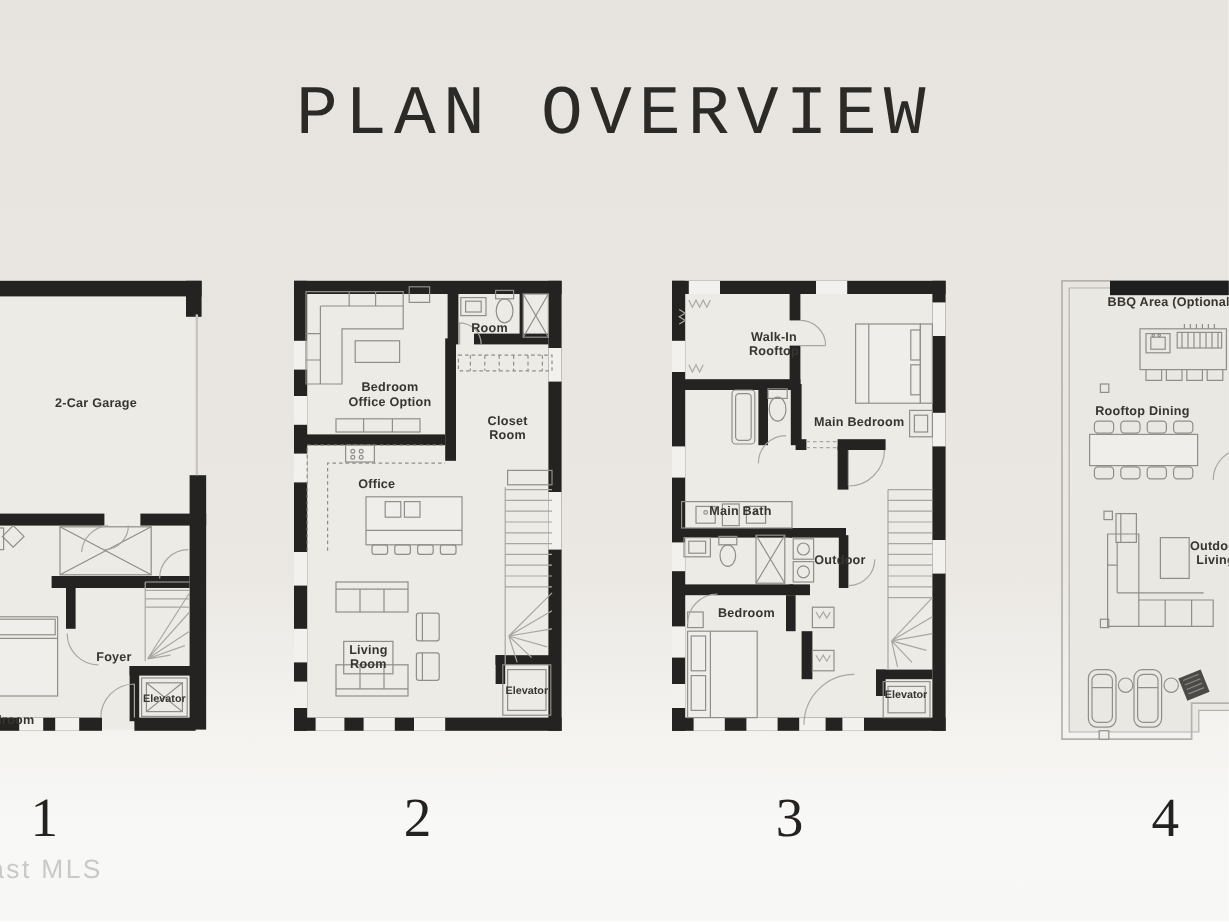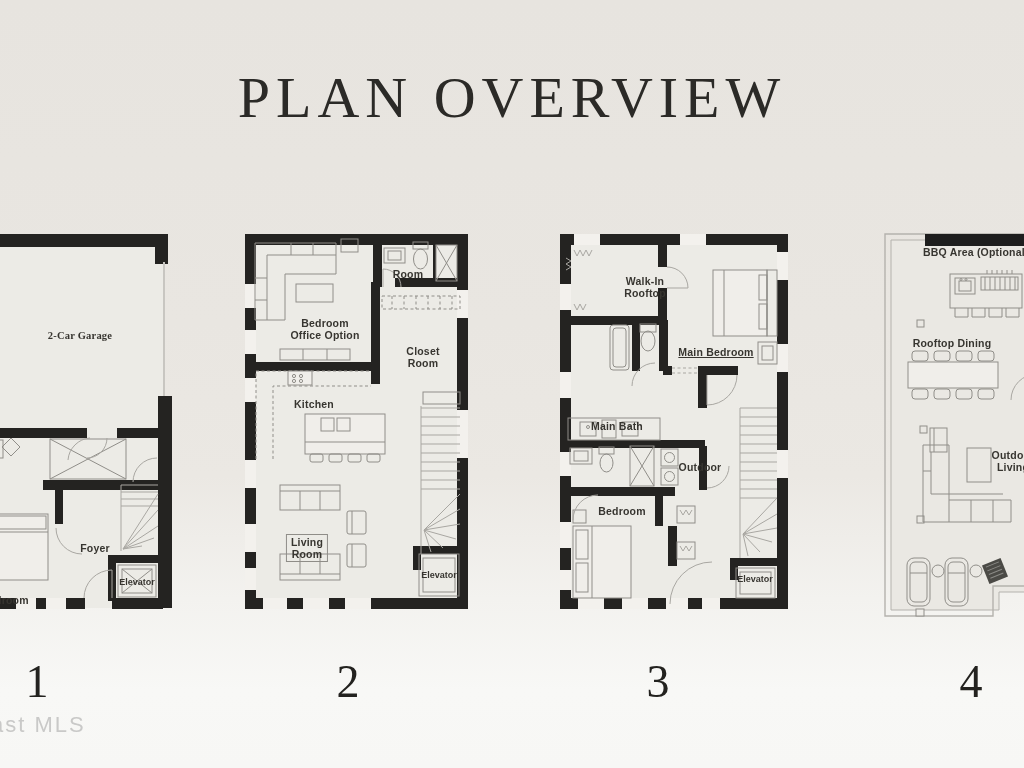--- a/index.html
+++ b/index.html
@@ -1,21 +1,21 @@
 <!DOCTYPE html>
 <html><head>
 <meta charset="utf-8">
 <style>
   html,body{margin:0;padding:0;}
   body{width:1024px;height:768px;overflow:hidden;position:relative;
        font-family:"Liberation Sans",sans-serif;}
   .canvas{position:absolute;inset:0;width:1024px;height:768px;
        background:linear-gradient(180deg,#e7e4df 0%,#e9e6e1 42%,#ebe8e3 62%,#f3f2ef 78%,#f8f8f6 90%,#f7f7f5 100%);}
   .title{position:absolute;left:0;right:0;top:64px;text-align:center;
-       font-family:Liberation Serif, serif;font-weight:400;font-size:58px;
+       font-family:Liberation Mono, monospace;font-weight:400;font-size:58px;
        letter-spacing:6px;color:#2b2a27;}
   .watermark{position:absolute;left:-9px;top:712px;font-size:22px;letter-spacing:2px;
        color:#c9c9c8;font-family:"Liberation Sans",sans-serif;}
   .plan{position:absolute;}
   .plan svg{display:block;}
   .rlabel{position:absolute;transform:translate(-50%,-50%);text-align:center;
        font-size:10.5px;font-weight:700;color:#373530;letter-spacing:.2px;
        line-height:12px;white-space:nowrap;}
   .rlabel.small{font-size:9px;letter-spacing:0;}
   .rlabel.boxed{border:1px solid #8f8d88;padding:1px 4px;background:transparent;}
@@ -79,21 +79,21 @@
         <path class="st" d="M121,259 H158 M121,259 V325"></path>
         <path class="st" d="M121,266 H158 M121,273 H158 M121,280 H158"></path>
         <path class="st" d="M123,323 L158,268 M123,323 L158,284 M123,323 L158,300 M123,323 L154,312 M123,323 L142,320"></path>
       </g>
       <g>
         <rect class="fl" x="118" y="339" width="38" height="32"></rect>
         <rect class="fl" x="122" y="343" width="30" height="24"></rect>
         <path class="fl" d="M122,343 L152,367 M152,343 L122,367"></path>
       </g>
     </svg>
-    <div class="rlabel" style="left:80px;top:110px;font-family:Liberation Serif, serif;">2-Car Garage</div>
+    <div class="rlabel" style="left:80px;top:110px;">2-Car Garage</div>
     <div class="rlabel" style="left:95px;top:322px;">Foyer</div>
     <div class="rlabel" style="left:5px;top:374px;">Bedroom</div>
     <div class="rlabel small" style="left:137px;top:356px;">Elevator</div>
   </div>
 
   <div class="plan" style="left:243px;top:228px;width:227px;height:390px;">
     <svg width="227" height="390" viewBox="0 0 227 390">
       <rect x="2" y="6" width="223" height="375" fill="#ecebe6"></rect>
       <g>
         <rect class="w" x="2" y="6" width="223" height="11"></rect>
@@ -179,21 +179,21 @@
     </svg>
     <div class="rlabel" style="left:82px;top:101px;">
       <div>Bedroom</div>
       <div>Office Option</div>
     </div>
     <div class="rlabel" style="left:165px;top:46px;">Room</div>
     <div class="rlabel" style="left:180px;top:129px;">
       <div>Closet</div>
       <div>Room</div>
     </div>
-    <div class="rlabel" style="left:71px;top:176px;">Kitchen</div>
+    <div class="rlabel" style="left:71px;top:176px;">Office</div>
     <div class="rlabel boxed" style="left:64px;top:320px;">
       <div>Living</div>
       <div>Room</div>
     </div>
     <div class="rlabel small" style="left:196px;top:347px;">Elevator</div>
   </div>
 
   <div class="plan" style="left:558px;top:228px;width:232px;height:390px;">
     <svg width="232" height="390" viewBox="0 0 232 390">
       <rect x="2" y="6" width="228" height="375" fill="#ecebe6"></rect>
@@ -299,21 +299,21 @@
       </g>
       <g>
         <rect class="fl" x="178" y="340" width="39" height="30"></rect>
         <rect class="fl" x="182" y="344" width="31" height="22"></rect>
       </g>
     </svg>
     <div class="rlabel" style="left:60px;top:59px;margin-left:27px;">
       <div>Walk-In</div>
       <div>Rooftop</div>
     </div>
-    <div class="rlabel" style="left:158px;top:124px;text-decoration:underline;">Main Bedroom</div>
+    <div class="rlabel" style="left:158px;top:124px;">Main Bedroom</div>
     <div class="rlabel" style="left:59px;top:166px;margin-top:32px;">Main Bath</div>
     <div class="rlabel" style="left:142px;top:239px;">Outdoor</div>
     <div class="rlabel" style="left:64px;top:283px;">Bedroom</div>
     <div class="rlabel small" style="left:197px;top:351px;">Elevator</div>
   </div>
 
   <div class="plan" style="left:875px;top:230px;width:149px;height:400px;">
     <svg width="200" height="400" viewBox="0 0 200 400" style="overflow:visible">
       <path d="M16,10 H200 V362 H124 V380 H16 Z" fill="#eae8e3"></path>
       <g>

